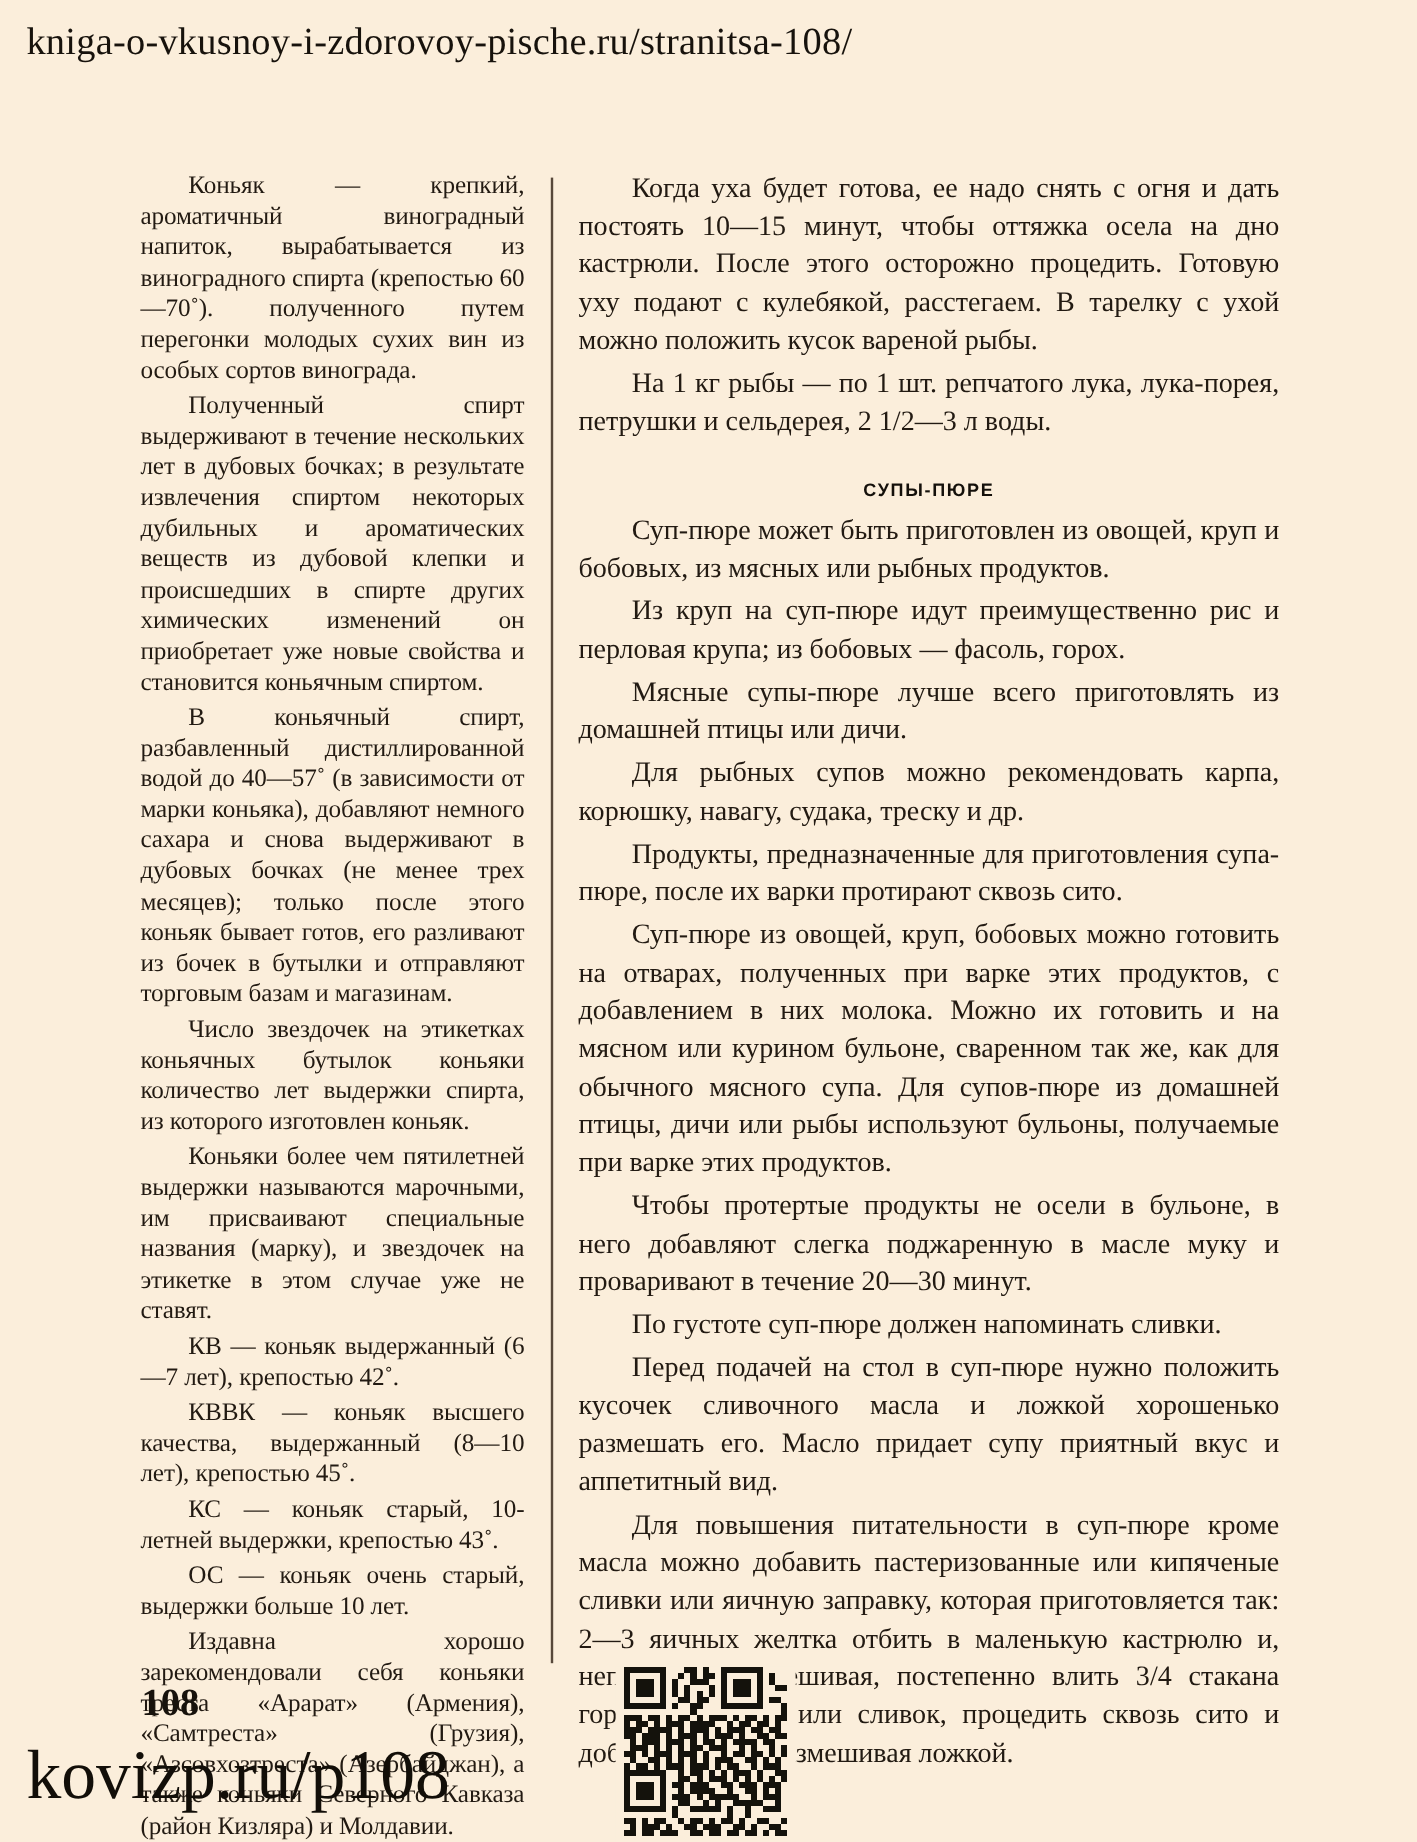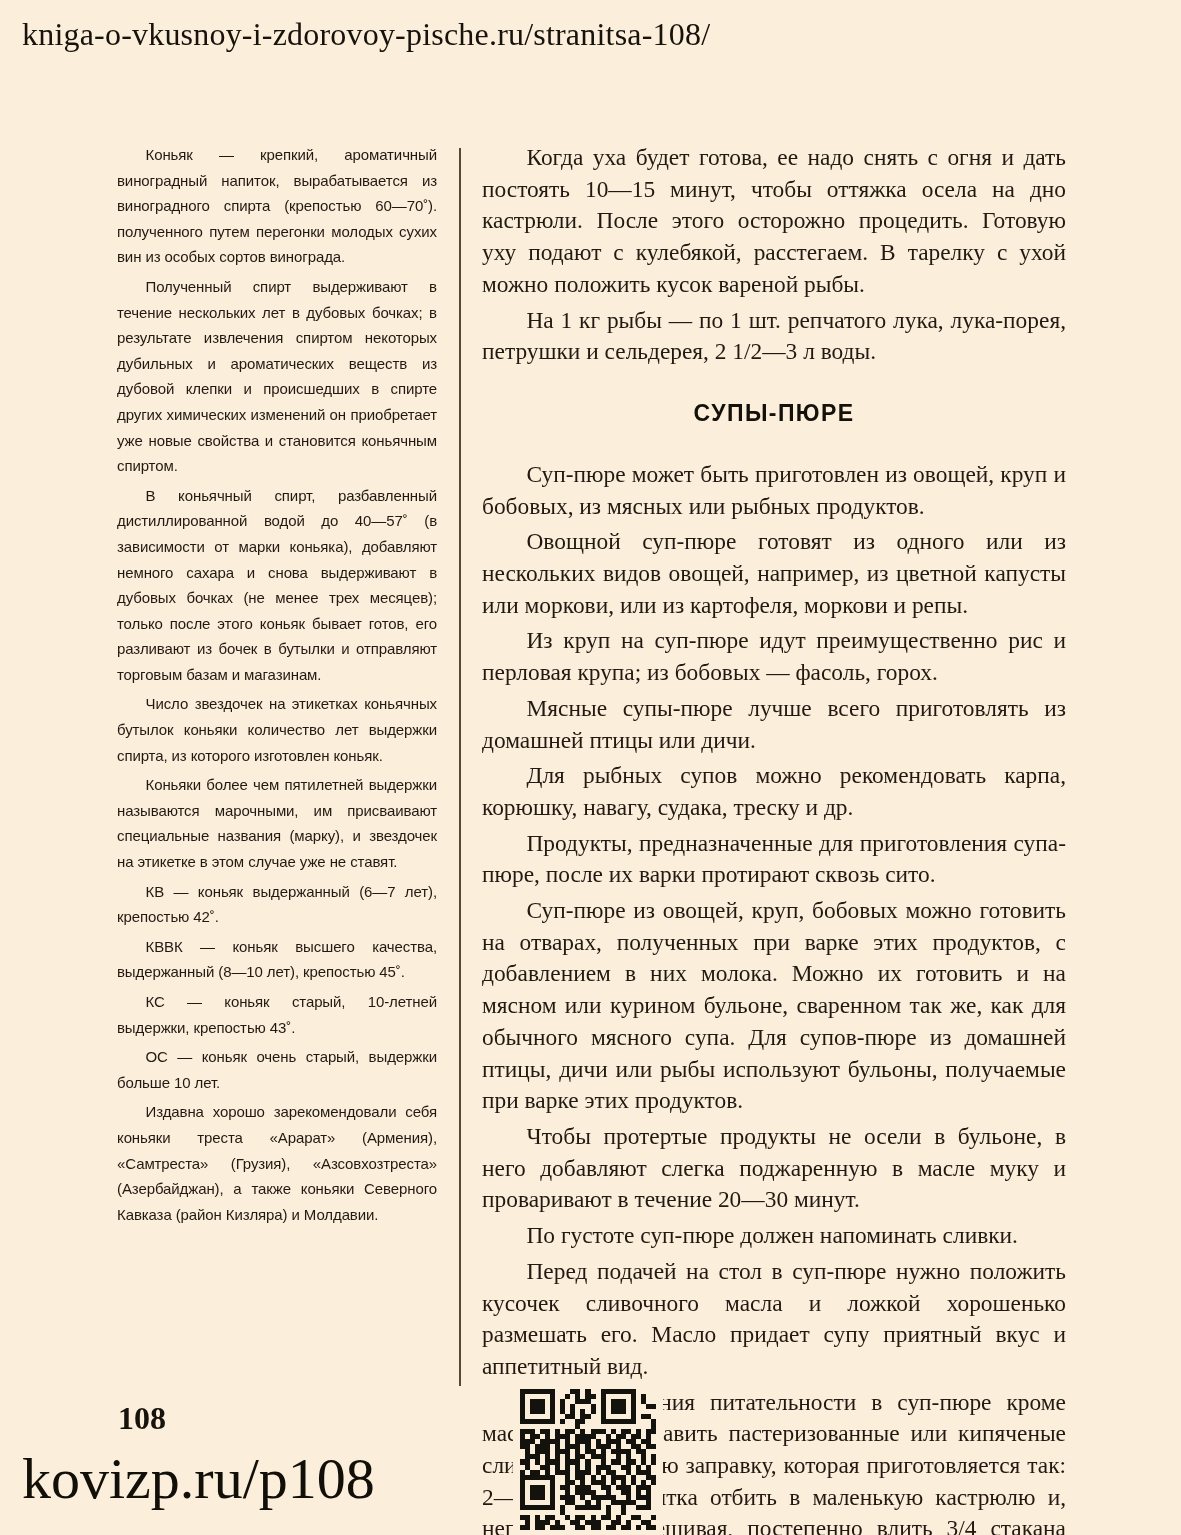--- a/index.html
+++ b/index.html
@@ -63,36 +63,36 @@
     margin: 0 0 10px 0;
     text-align: center;
     font-size: 21px;
     font-weight: bold;
     letter-spacing: 1.1px;
     font-family: "Liberation Sans", "DejaVu Sans", sans-serif;
     color: #14100a;
   }
   .col-right h2.section-head {
     margin-top: 32px;
-    margin-bottom: 32px;
-    font-size: 23px;
+    margin-bottom: 10px;
+    font-size: 15px;
     letter-spacing: 1.4px;
   }
 
   p {
     margin: 4px;
     text-indent: 1.9em;
     text-align: justify;
     color: #221a12;
   }
 
   .col-left p {
-    font-size: 15px;
+    font-size: 21px;
     line-height: 25.6px;
-    font-family: Liberation Sans, sans-serif;
+    font-family: Liberation Serif, serif;
     letter-spacing: -0.1px;
   }
 
   .col-right p {
     font-size: 23.4px;
     line-height: 31.7px;
     font-family: "Liberation Serif", "DejaVu Serif", serif;
   }
 
   .page-number {
@@ -152,21 +152,20 @@
 
   </div>
 
   <div class="col col-right">
     <p>Когда уха будет готова, ее надо снять с огня и дать постоять 10—15 минут, чтобы оттяжка осела на дно кастрюли. После этого осторожно процедить. Готовую уху подают с кулебякой, расстегаем. В тарелку с ухой можно положить кусок вареной рыбы.</p>
     <p>На 1 кг рыбы — по 1 шт. репчатого лука, лука-порея, петрушки и сельдерея, 2 1/2—3 л воды.</p>
 
     <h2 class="section-head">СУПЫ-ПЮРЕ</h2>
 
     <p>Суп-пюре может быть приготовлен из овощей, круп и бобовых, из мясных или рыбных продуктов.</p>
-    <p>Овощной суп-пюре готовят из одного или из нескольких видов овощей, например, из цветной капусты или моркови, или из картофеля, моркови и репы.</p>
     <p>Из круп на суп-пюре идут преимущественно рис и перловая крупа; из бобовых — фасоль, горох.</p>
     <p>Мясные супы-пюре лучше всего приготовлять из домашней птицы или дичи.</p>
     <p>Для рыбных супов можно рекомендовать карпа, корюшку, навагу, судака, треску и др.</p>
     <p>Продукты, предназначенные для приготовления супа-пюре, после их варки протирают сквозь сито.</p>
     <p>Суп-пюре из овощей, круп, бобовых можно готовить на отварах, полученных при варке этих продуктов, с добавлением в них молока. Можно их готовить и на мясном или курином бульоне, сваренном так же, как для обычного мясного супа. Для супов-пюре из домашней птицы, дичи или рыбы используют бульоны, получаемые при варке этих продуктов.</p>
     <p>Чтобы протертые продукты не осели в бульоне, в него добавляют слегка поджаренную в масле муку и проваривают в течение 20—30 минут.</p>
     <p>По густоте суп-пюре должен напоминать сливки.</p>
     <p>Перед подачей на стол в суп-пюре нужно положить кусочек сливочного масла и ложкой хорошенько размешать его. Масло придает супу приятный вкус и аппетитный вид.</p>
     <p>Для повышения питательности в суп-пюре кроме масла можно добавить пастеризованные или кипяченые сливки или яичную заправку, которая приготовляется так: 2—3 яичных желтка отбить в маленькую кастрюлю и, непрерывно помешивая, постепенно влить 3/4 стакана горячего молока или сливок, процедить сквозь сито и добавить в суп, размешивая ложкой.</p>
 

